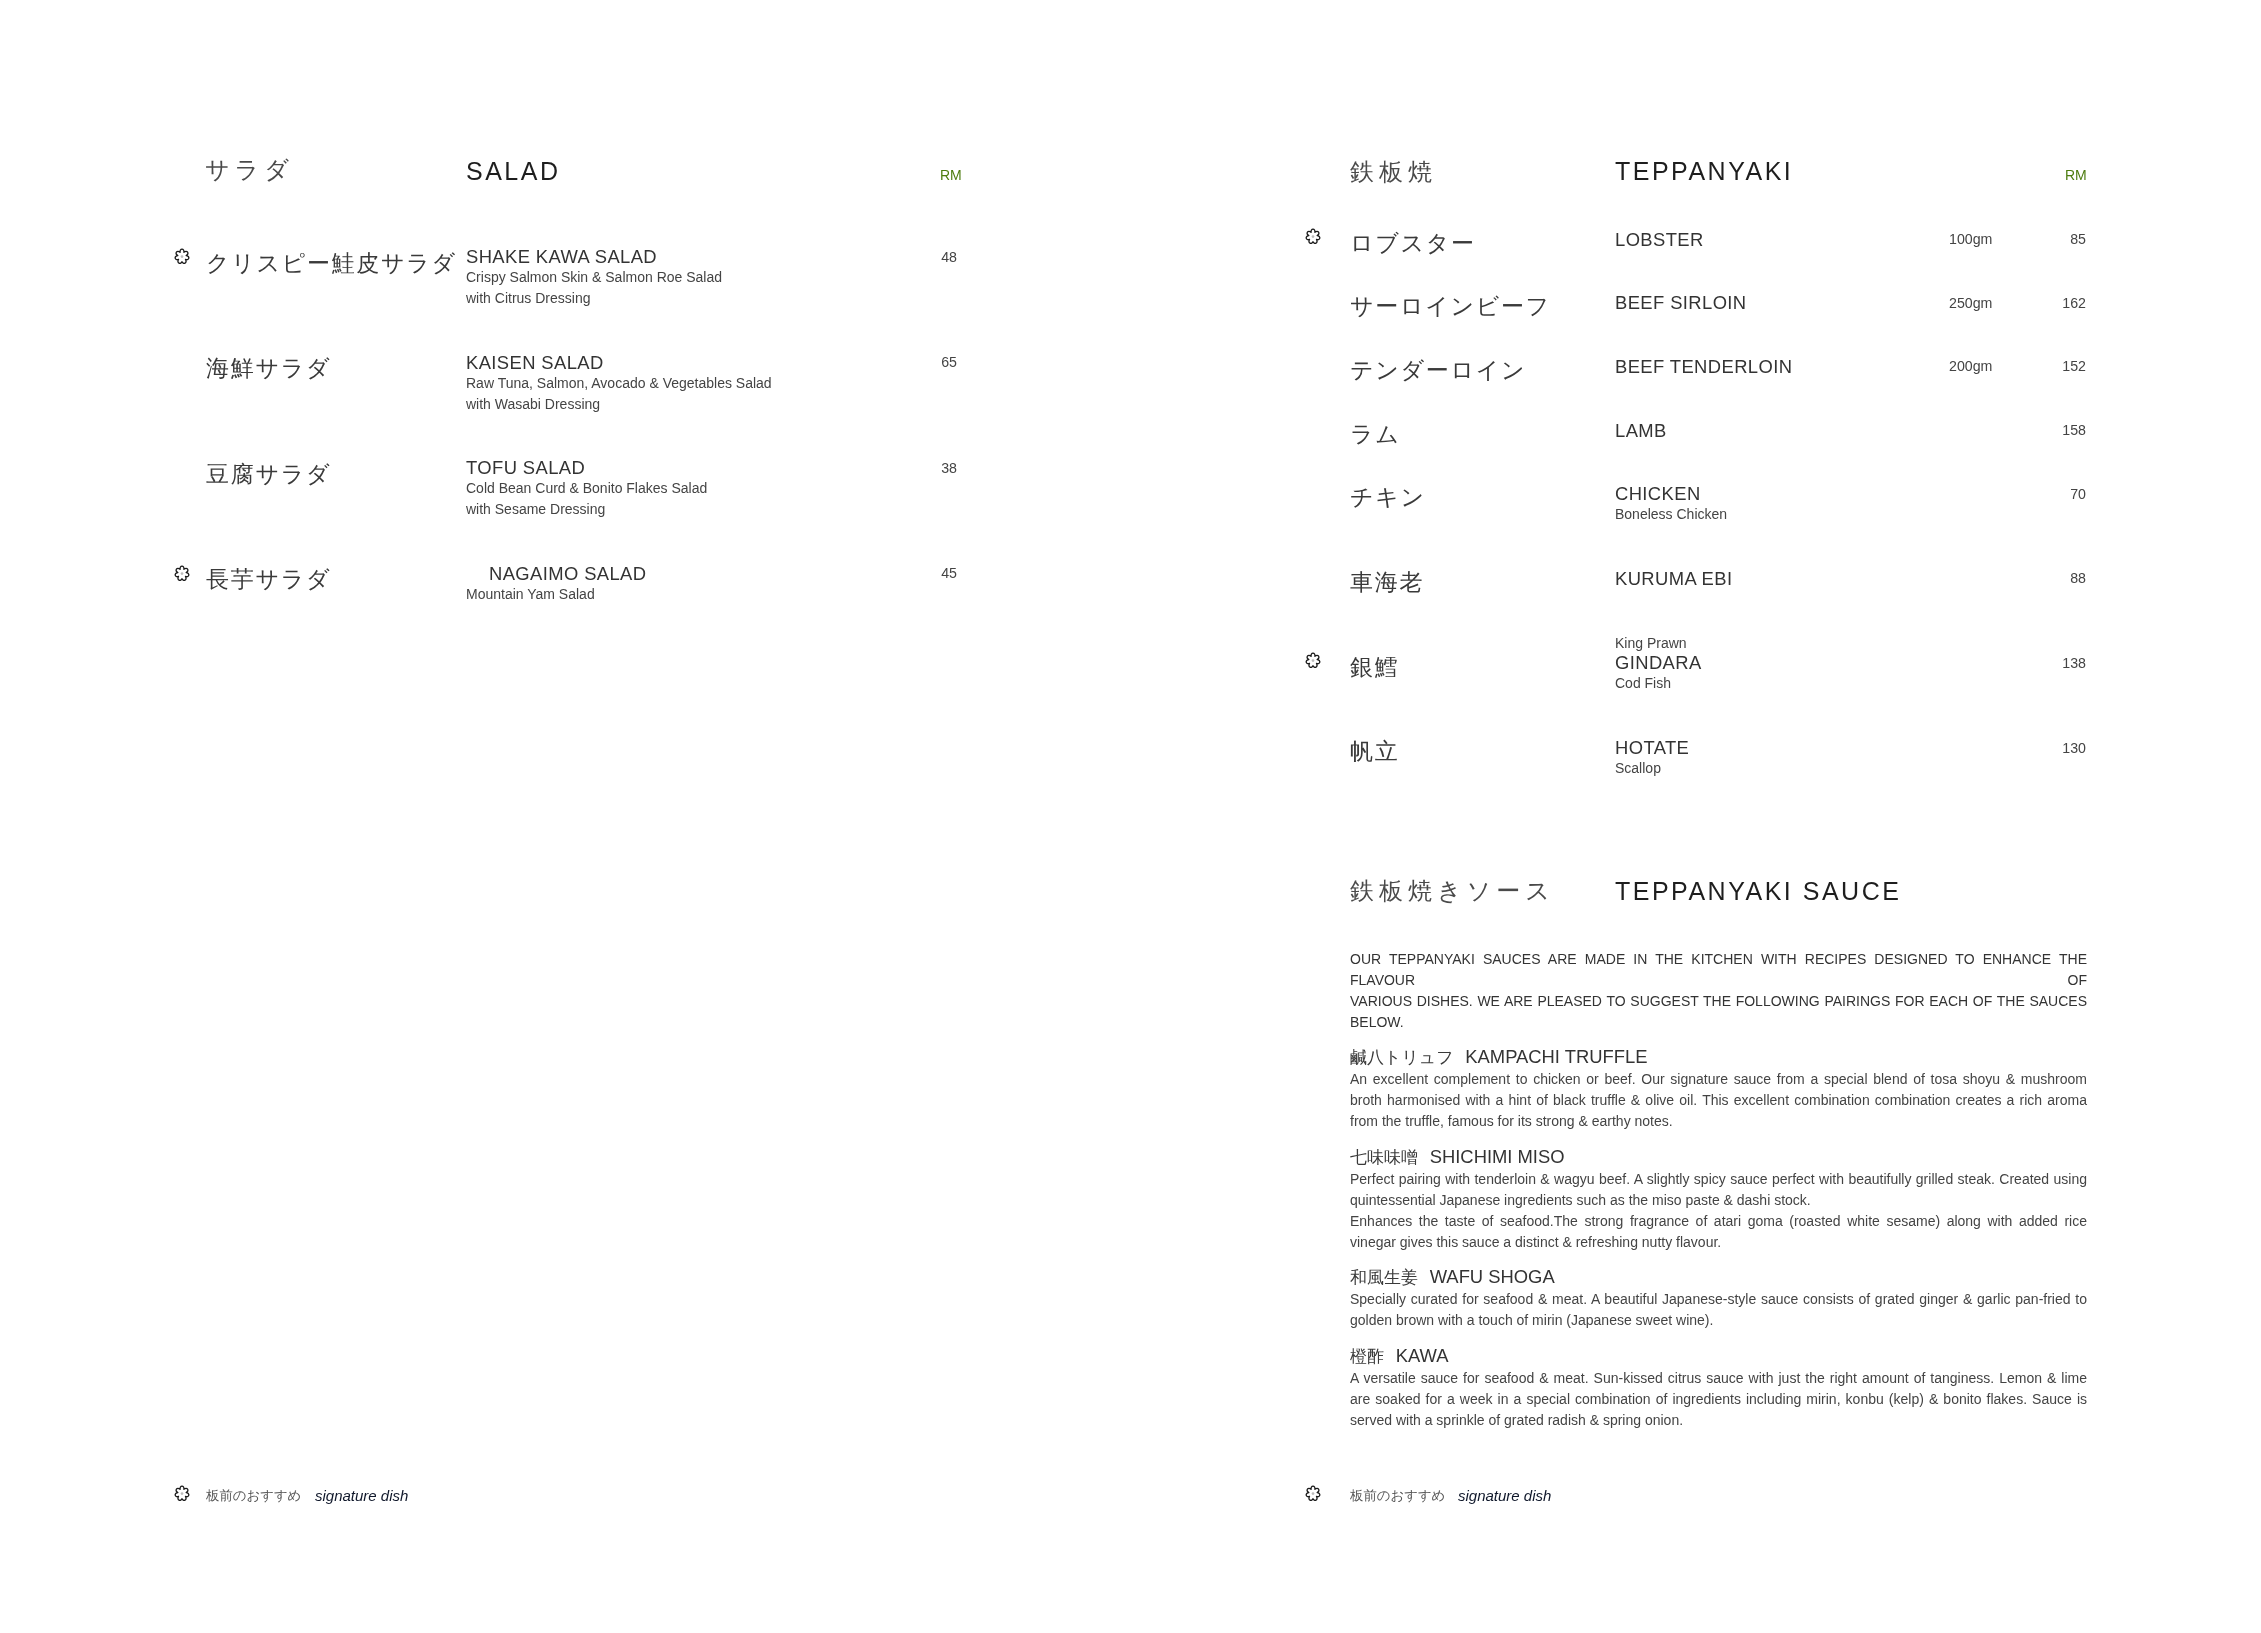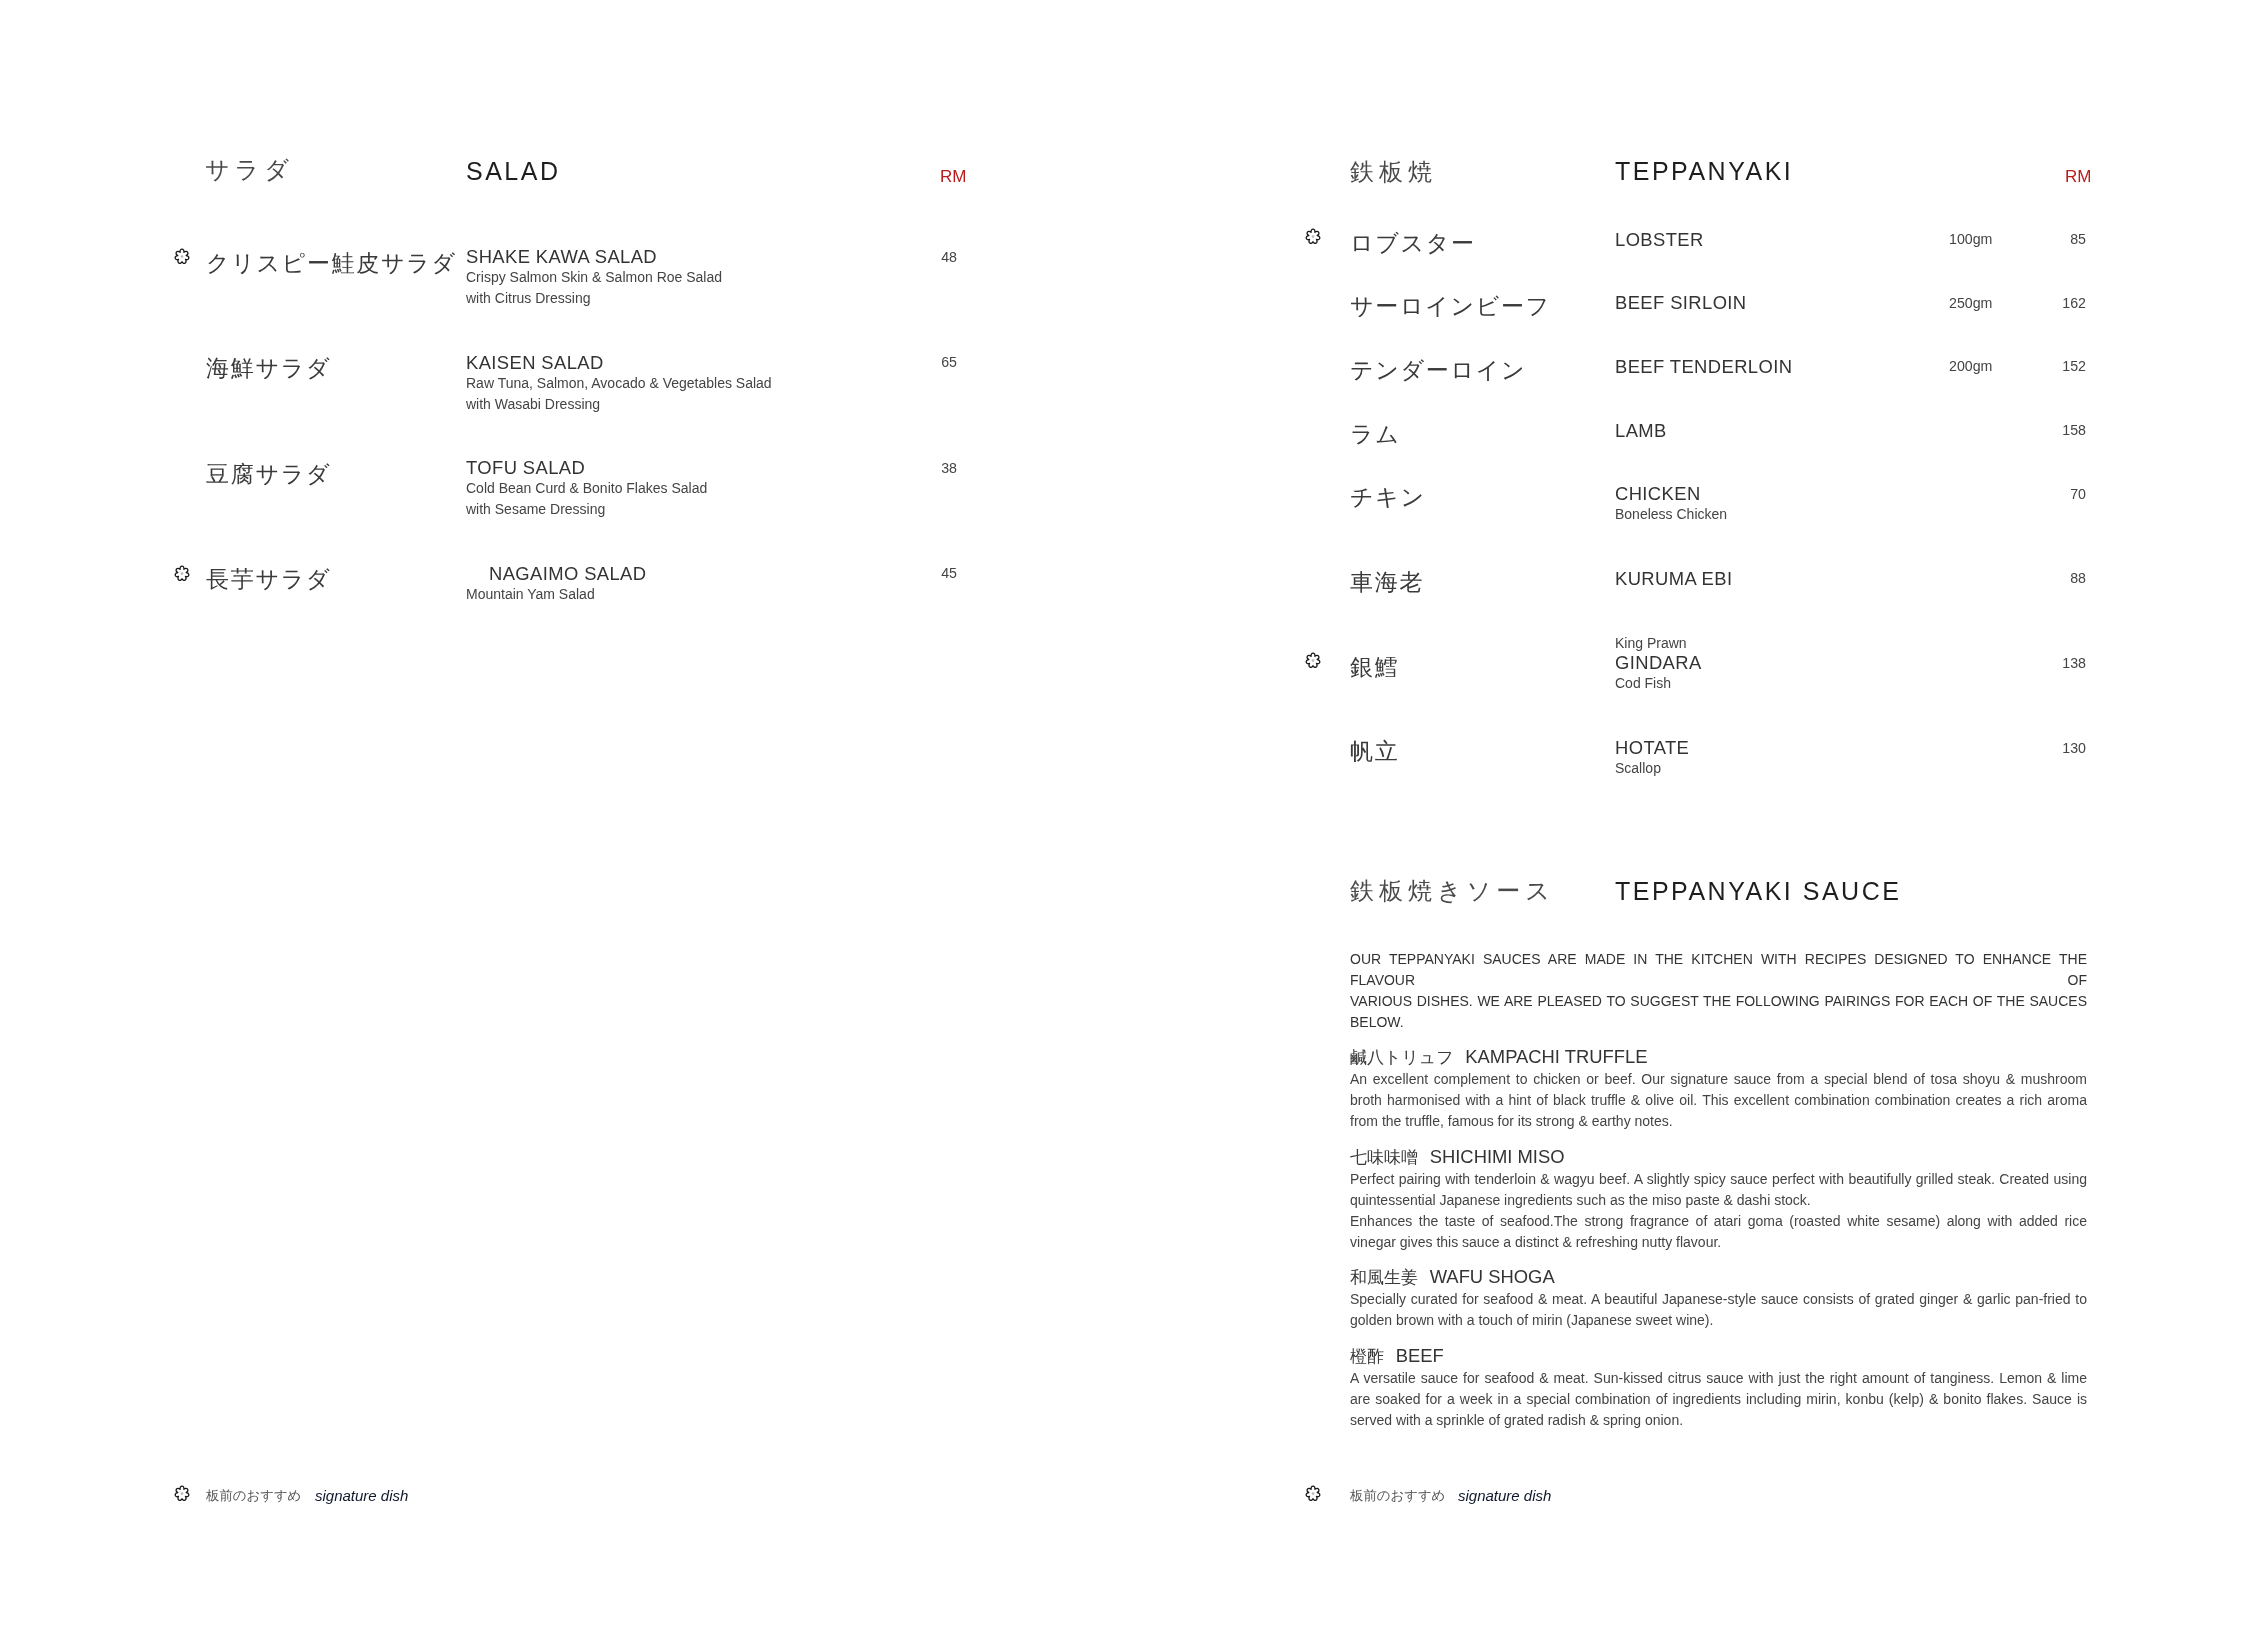--- a/index.html
+++ b/index.html
@@ -4,21 +4,21 @@
   <style>
     html, body { margin: 0; padding: 0; background: #ffffff; }
     body {
       width: 2261px; height: 1633px; position: relative; overflow: hidden;
       font-family: "Liberation Sans", "DejaVu Sans", sans-serif;
       color: #2b2b2b;
     }
     .abs { position: absolute; }
     .jp-head { font-family: "DejaVu Serif", serif; font-size: 24px; color: #4a4a4a; letter-spacing: 5px; }
     .en-head { font-size: 25px; color: #1e1e1e; letter-spacing: 2.5px; font-weight: normal; }
-    .rm { font-size: 17px; color: #b91c1c; }
+    .rm { font-size: 14px; color: #4d7c0f; }
     .jp-item { font-family: "DejaVu Serif", serif; font-size: 23px; color: #3a3a3a; letter-spacing: 1.7px; white-space: nowrap; }
     .en-item { font-size: 18.4px; color: #333; letter-spacing: 0.4px; white-space: nowrap; }
     .desc { font-size: 14px; color: #444; line-height: 21px; white-space: nowrap; }
     .price { font-size: 14.2px; color: #444; text-align: right; width: 67px; }
     .weight { font-size: 14.2px; color: #444; }
     .flower { width: 20px; height: 20px; }
     .flower svg { width: 20px; height: 20px; display: block; }
     .sauce-block { width: 737px; }
     .sauce-intro { font-size: 14px; line-height: 21px; color: #333; text-align: justify; text-align-last: justify; letter-spacing: 0; }
     .sauce-title { font-size: 18.4px; color: #333; margin-top: 13.4px; white-space: nowrap; }
@@ -186,21 +186,21 @@
           <div class="sauce-desc">Perfect pairing with tenderloin &amp; wagyu beef. A slightly spicy sauce perfect with beautifully grilled steak. Created using quintessential Japanese ingredients such as the miso paste &amp; dashi stock.</div>
         </div>
         <div>
           <div class="sauce-desc">Enhances the taste of seafood.The strong fragrance of atari goma (roasted white sesame) along with added rice vinegar gives this sauce a distinct &amp; refreshing nutty flavour.</div>
         </div>
         <div>
           <div class="sauce-title"><span class="jp">和風生姜</span><span>WAFU SHOGA</span></div>
           <div class="sauce-desc">Specially curated for seafood &amp; meat. A beautiful Japanese-style sauce consists of grated ginger &amp; garlic pan-fried to golden brown with a touch of mirin (Japanese sweet wine).</div>
         </div>
         <div>
-          <div class="sauce-title"><span class="jp">橙酢</span><span>BEEF</span></div>
+          <div class="sauce-title"><span class="jp">橙酢</span><span>KAWA</span></div>
           <div class="sauce-desc">A versatile sauce for seafood &amp; meat. Sun-kissed citrus sauce with just the right amount of tanginess. Lemon &amp; lime are soaked for a week in a special combination of ingredients including mirin, konbu (kelp) &amp; bonito flakes. Sauce is served with a sprinkle of grated radish &amp; spring onion.</div>
         </div>
       </div>
   </div>
 
   <div class="abs flower" style="left:1303px; top:1484px;">
   <svg viewBox="0 0 24 24" xmlns="http://www.w3.org/2000/svg">
     <path d="M12 2.5 C13.6 2.5 14.6 4.2 14.3 6.3 C15.9 4.9 18 4.9 18.8 6.3 C19.6 7.8 18.7 9.5 17 10.2 C19 10.5 20.6 12 20.1 13.6 C19.6 15.2 17.8 15.6 16.2 14.8 C17.3 16.6 17 18.7 15.6 19.4 C14.2 20.2 12.7 19.2 12 17.6 C11.3 19.2 9.8 20.2 8.4 19.4 C7 18.7 6.7 16.6 7.8 14.8 C6.2 15.6 4.4 15.2 3.9 13.6 C3.4 12 5 10.5 7 10.2 C5.3 9.5 4.4 7.8 5.2 6.3 C6 4.9 8.1 4.9 9.7 6.3 C9.4 4.2 10.4 2.5 12 2.5 Z" fill="none" stroke="#1a1a1a" stroke-width="1.6" stroke-linejoin="round"></path>
     <circle cx="12" cy="11.5" r="1.6" fill="#bbbbbb"></circle>
   </svg>

